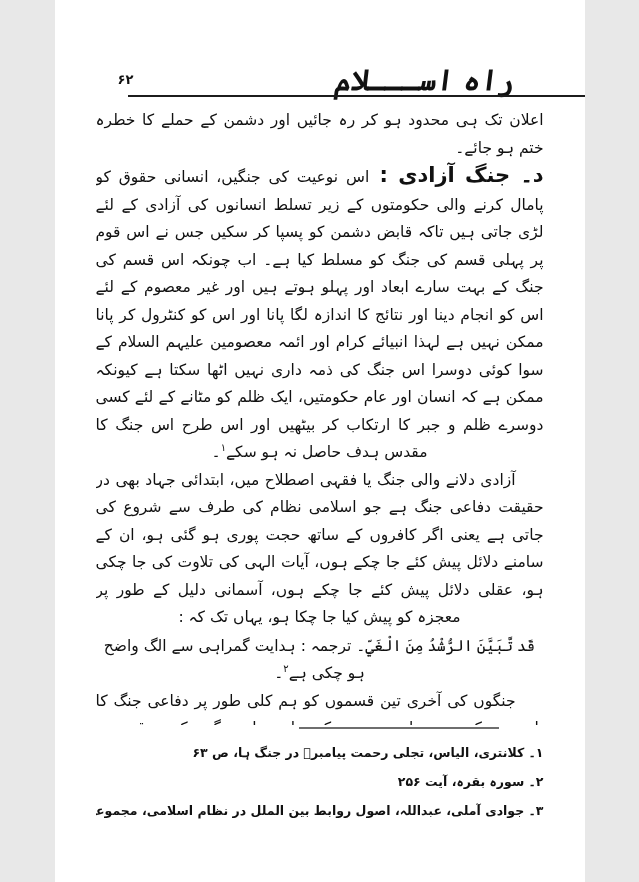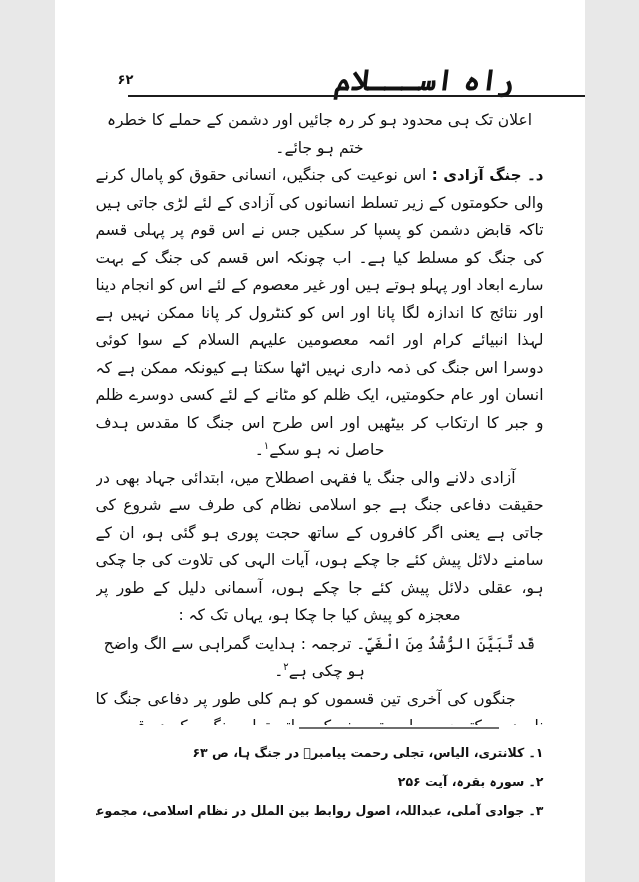--- a/index.html
+++ b/index.html
@@ -24,27 +24,27 @@
     position:absolute;top:95px;left:73px;width:497px;height:0;
     border-top:2px solid #1c1c1c;
   }
   
   .content{
     position:absolute;top:107px;left:41px;right:41px;height:618px;
     overflow:hidden;direction:rtl;
     font-size:15.5px;line-height:27.5px;text-align:justify;
   }
   .content p{margin:0;}
-  .prev-end{text-align:center;}
+  .prev-end{}
   .para{text-align:justify;text-align-last:center;}
   .para.indent{text-indent:28px;}
   .mt8{margin-top:8px;}
   .mt6{margin-top:6px;}
   .mt16{margin-top:16px;}
-  .lead-bold{font-weight:bold;font-size:15px;}
+  .lead-bold{font-weight:bold;font-size:21px;}
   .verse-line{text-align:center;margin-top:6px;}
   .verse-arabic{font-weight:500;font-family:Liberation Serif, serif;}
   .center-para{text-align:center;text-align-last:center;}
   sup{font-size:10px;line-height:0;}
   .list-block{margin-top:9px;text-align:center;line-height:31px;}
   
   .footer{position:absolute;top:727px;left:41px;right:41px;direction:rtl;}
   .footnote-rule{
     width:200px;height:0;border-top:2px solid #6e6e6e;
     margin-right:45px;

